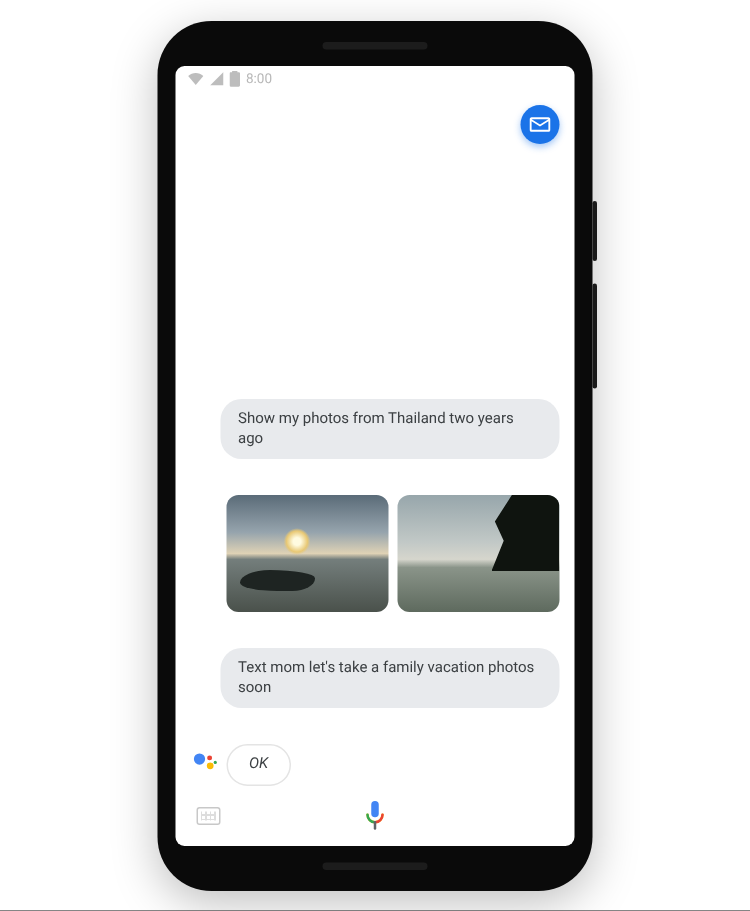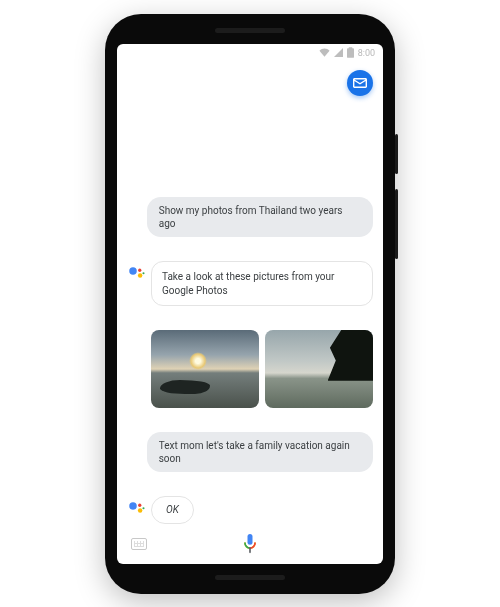--- a/index.html
+++ b/index.html
@@ -25,21 +25,21 @@
     width:70px; height:5px; background:#1c1c1c; border-radius:3px;
   }
   .speaker-top { top:14px; }
   .speaker-bot { bottom:14px; }
   .screen {
     position:absolute; inset:30px 12px 30px 12px;
     background:#fff; border-radius:6px; overflow:hidden;
     display:flex; flex-direction:column;
   }
   .statusbar {
-    height:18px; display:flex; justify-content:flex-end; align-items:center;
+    height:18px; display:flex; align-items:center;
     gap:4px; padding:0 8px; font-size:9px; color:#b8b8b8;
   }
   .statusbar svg { display:block; }
   .topicon {
     position:absolute; top:26px; right:10px;
     width:26px; height:26px; border-radius:50%;
     background:#1a73e8; display:flex; align-items:center; justify-content:center;
     box-shadow:0 2px 5px rgba(26,115,232,.4);
   }
   .content { flex:1; display:flex; flex-direction:column; justify-content:flex-end; padding:6px 10px 0; gap:24px; }
@@ -100,38 +100,27 @@
     <div class="topicon">
       <svg width="14" height="10" viewBox="0 0 20 14">
           <path fill="#fff" d="M2 0h16c1 0 2 1 2 2v10c0 1-1 2-2 2H2c-1 0-2-1-2-2V2C0 1 1 0 2 0zm0 2l8 5 8-5H2zm0 10h16V4l-8 5-8-5v8z"></path>
         </svg>
     </div>
 
     <div class="content">
 
       <div class="bubble-user">Show my photos from Thailand two years ago</div>
 
-      <div class="asst-row">
-        <div class="asst-logo">
-          <svg width="18" height="18" viewBox="0 0 24 24">
-            <circle cx="8" cy="8" r="5" fill="#4285F4"></circle>
-            <circle cx="17" cy="7" r="2.2" fill="#EA4335"></circle>
-            <circle cx="17.5" cy="14" r="3" fill="#FBBC05"></circle>
-            <circle cx="22" cy="11" r="1.4" fill="#34A853"></circle>
-          </svg>
-        </div>
-        <div class="bubble-asst">Take a look at these pictures from your Google Photos</div>
-      </div>
 
       <div class="photos">
         <div class="photo p1"></div>
         <div class="photo p2"></div>
       </div>
 
-      <div class="bubble-user">Text mom let's take a family vacation again soon</div>
+      <div class="bubble-user">Text mom let's take a family vacation photos soon</div>
 
       <div class="asst-row">
         <div class="asst-logo">
           <svg width="18" height="18" viewBox="0 0 24 24">
             <circle cx="8" cy="8" r="5" fill="#4285F4"></circle>
             <circle cx="17" cy="7" r="2.2" fill="#EA4335"></circle>
             <circle cx="17.5" cy="14" r="3" fill="#FBBC05"></circle>
             <circle cx="22" cy="11" r="1.4" fill="#34A853"></circle>
           </svg>
         </div>

